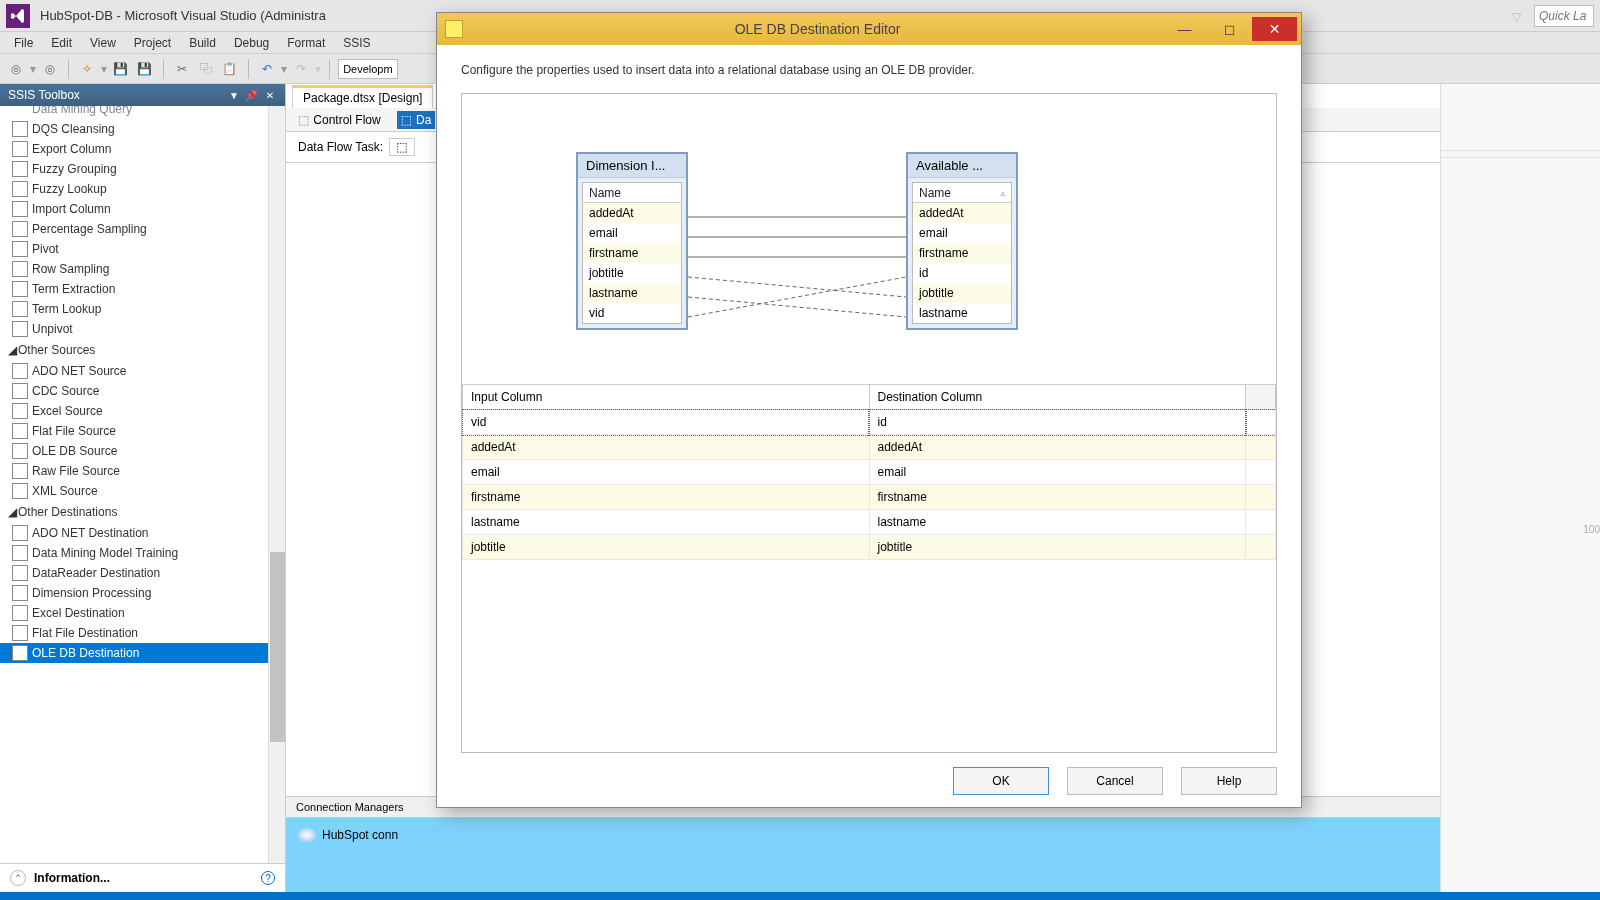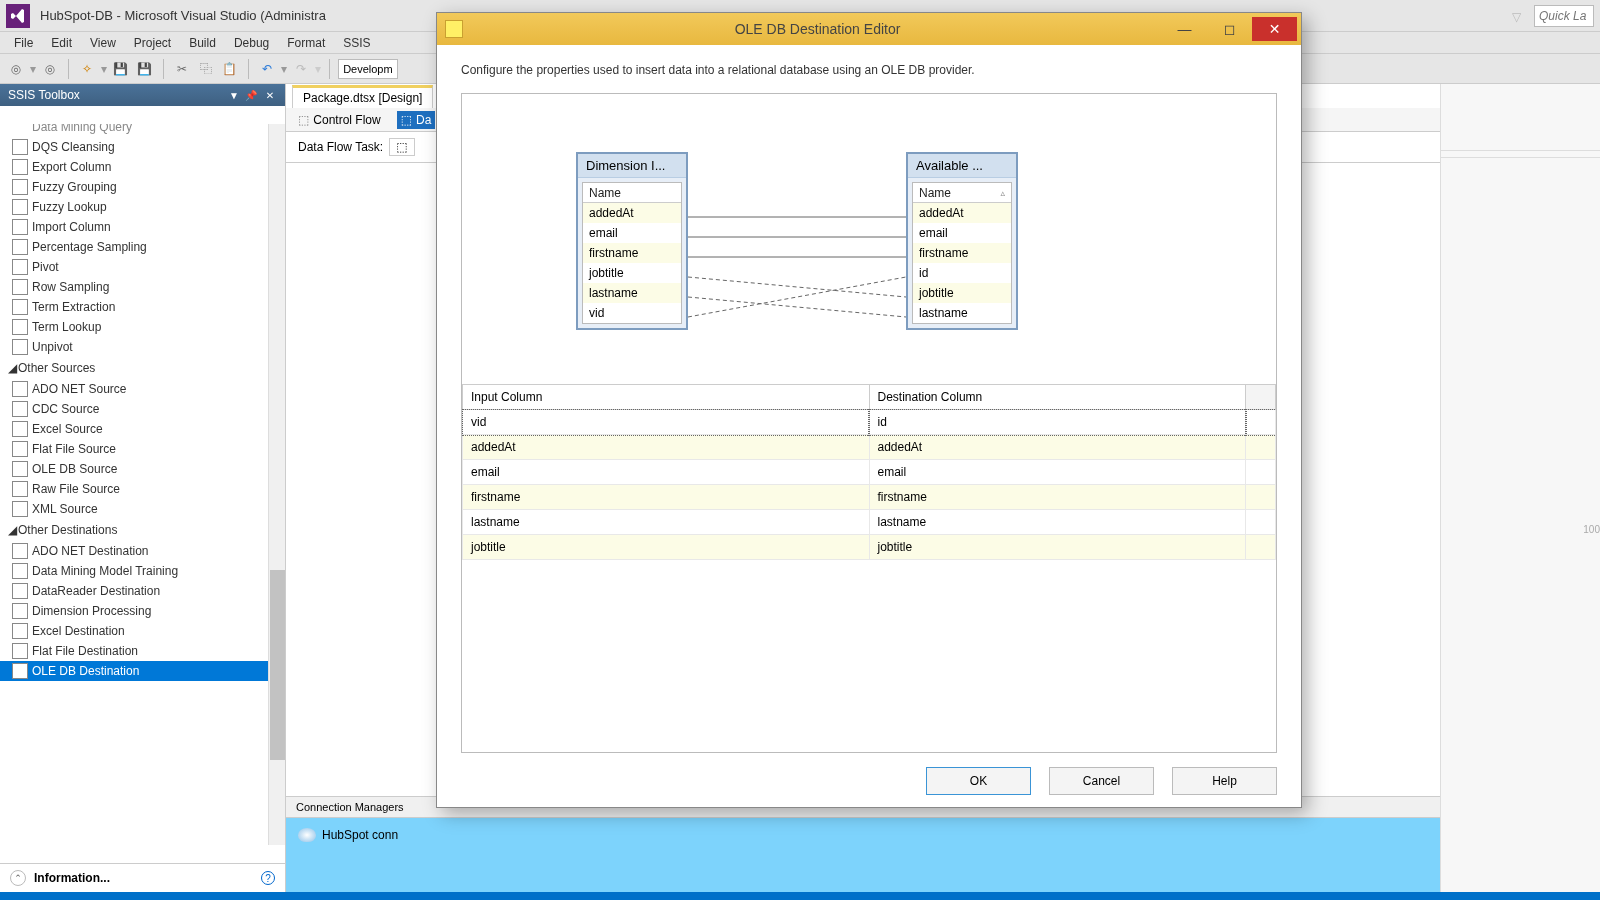--- a/index.html
+++ b/index.html
@@ -22,21 +22,21 @@
   .toolbar { height:30px; background:#e6e6e6; border-bottom:1px solid #ccc; display:flex; align-items:center; padding:0 6px; gap:4px;}
   .tbbtn { width:20px;height:20px; display:inline-flex;align-items:center;justify-content:center; color:#666;}
   .tbsep { width:1px; height:20px; background:#bbb; margin:0 4px;}
   .tb-combo { border:1px solid #bbb; background:#fff; height:20px; padding:0 4px; font-size:11px; display:flex;align-items:center;}
   
   
   .main { display:flex; height: calc(900px - 32px - 22px - 30px - 8px); }
   .statusbar { height:8px; background:#0070c9;}
   
   
-  .ssis-toolbox { width:286px; border-right:1px solid #ccc; display:flex; flex-direction:column; background:#fff;gap:18px;}
+  .ssis-toolbox { width:286px; border-right:1px solid #ccc; display:flex; flex-direction:column; background:#fff;}
   .panel-title { background:#496b87;background:linear-gradient(#4a7299,#3e6081); color:#fff; font-size:12px; padding:4px 8px; display:flex; align-items:center;}
   .panel-title .title-text { flex:1;}
   .panel-title .ctl { width:14px;height:14px; margin-left:4px; color:#fff; cursor:pointer; display:inline-flex;align-items:center;justify-content:center;font-size:10px;}
   .toolbox-body { flex:1; overflow:hidden; position:relative; padding:2px 0;}
   .toolbox-body .scrollbar { position:absolute; right:0; top:0; bottom:0; width:17px; background:#f0f0f0; border-left:1px solid #ddd;}
   .toolbox-body .thumb { position:absolute; width:15px; left:1px; background:#c2c2c2; }
   .tb-item { display:flex; align-items:center; padding:3px 10px 3px 32px; gap:8px; font-size:12px; color:#333; position:relative;}
   .tb-item .iicon{ position:absolute; left:12px; width:16px;height:16px;}
   .tb-item.selected { background:#1e90ff;background:#0078d7; color:#fff;}
   .tb-group { padding:4px 8px; font-size:12px; color:#333; display:flex; align-items:center;}
@@ -84,21 +84,21 @@
   .col-box .row.hdr2{ border-bottom:1px solid #ccc; font-weight:normal; color:#222;}
   .col-box .row:nth-child(even):not(.hdr2){ background:#fcfce6;}
   svg.wires{ position:absolute; top:0;left:0;width:100%;height:100%; pointer-events:none;}
   .grid-area { flex:1; overflow:auto; border-top:0;}
   table.map-grid{ width:100%; border-collapse:collapse;}
   table.map-grid th{ text-align:left; font-weight:normal; padding:5px 8px; border:1px solid #ccc; background:#fff;}
   table.map-grid td{ padding:5px 8px; border:1px solid #e8e8e8; font-size:12px;}
   table.map-grid tr:nth-child(even) td{ background:#fcfce6;}
   table.map-grid tr.selected td{ outline:1px dotted #666;}
   .dlg-buttons{ display:flex; justify-content:flex-end; gap:18px; padding-top:14px;}
-  .dlg-buttons button{ width:105px; height:28px; border:1px solid #bbb; background:#f4f4f4; font-size:12px;}
+  .dlg-buttons button{ width:96px; height:28px; border:1px solid #bbb; background:#f4f4f4; font-size:12px;}
   .dlg-buttons button.primary{ border:1px solid #3a94d6;}
   .right-line{ height:1px; background:#ddd; margin:6px 0;}
 </style>
 </head>
 <body>
 
 <div class="vs-titlebar">
   <div class="vs-logo">
     <svg viewBox="0 0 16 16">
         <path d="M12 1 L6 8 L12 15 L14 14 L14 2 Z M3 5 L6 8 L3 11 L1 10 L1 6 Z"></path>

